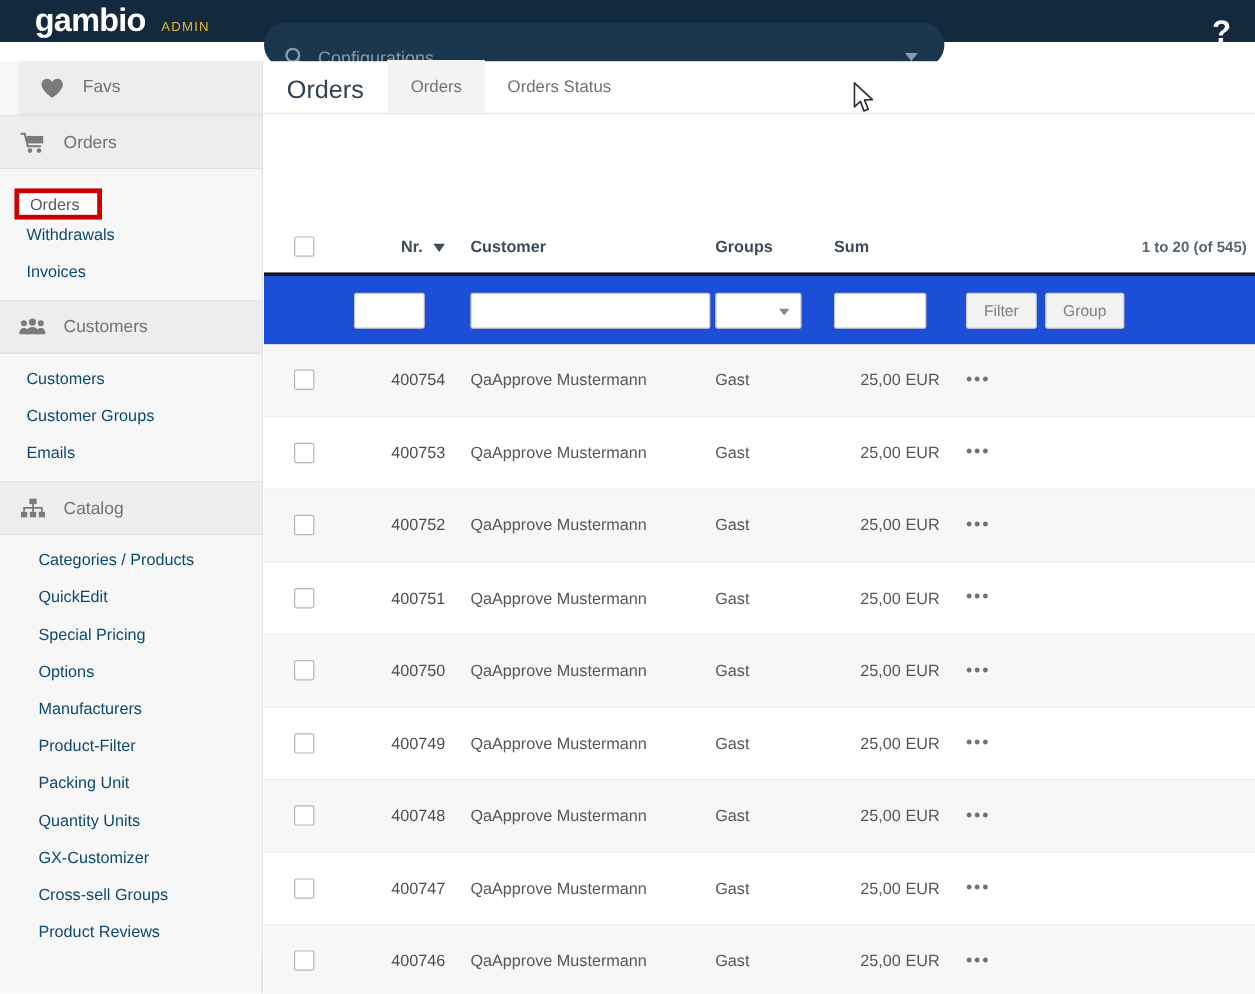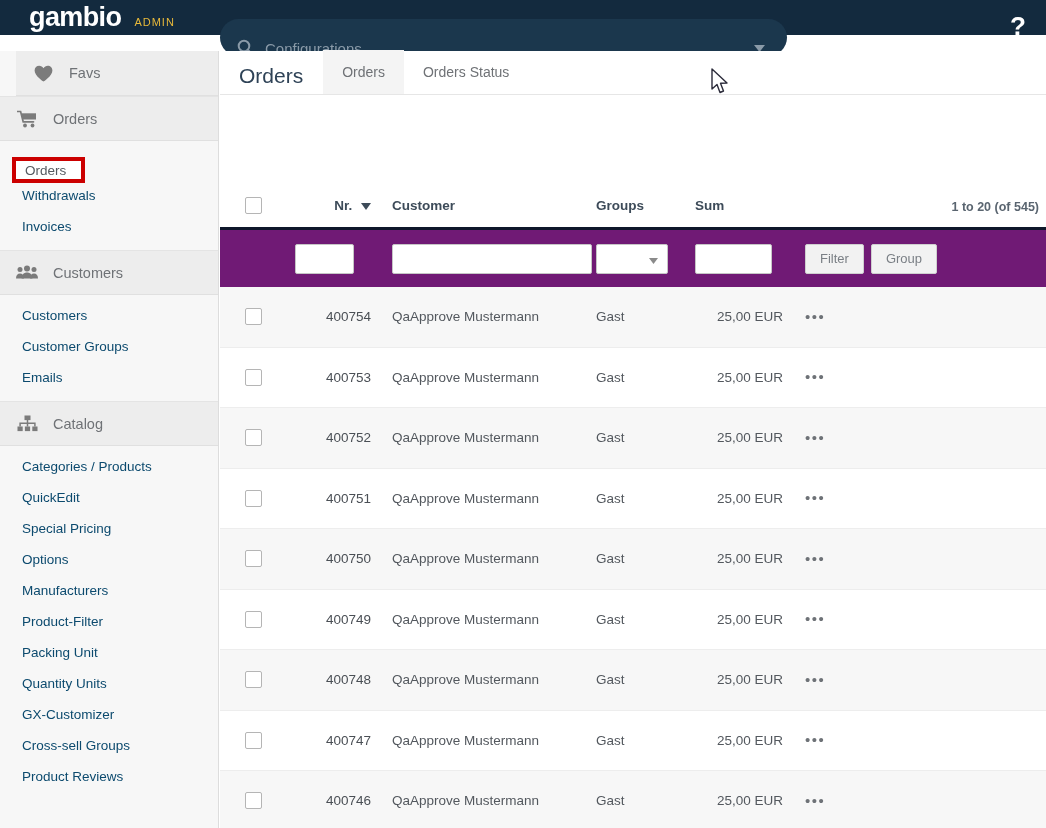--- a/index.html
+++ b/index.html
@@ -70,21 +70,21 @@
     margin-left: 13px; color: #6f7276; font-size: 14.5px;
   }
   .sb-sub {
     height: 31px; display: flex; align-items: center;
     cursor: pointer; background: #f7f7f7;
   }
   .sb-sub .sb-sublabel {
     margin-left: 22px; color: #0c4a6e; font-size: 13.5px;
   }
   .sb-group { background: #f7f7f7; padding: 5px 0 8px 0; }
-  .sb-group.tight { padding-bottom: 4px; }
+  .sb-group.tight { padding-bottom: 4px; padding-left: 10px; }
 
   
   .annot-box {
     position: absolute; left: 12px; top: 157px;
     width: 73px; height: 26px;
     border: 4px solid #cc0000;
     background: #ffffff;
     z-index: 20;
     display: flex; align-items: center;
   }
@@ -136,21 +136,21 @@
   .pg-info { color: #5a6570; font-size: 12.5px; font-weight: bold; }
 
   .cbox {
     width: 17px; height: 17px;
     border: 1px solid #b5b5b5; background: #ffffff;
     border-radius: 2px; cursor: pointer; display: inline-block;
   }
 
   .filter-row {
     display: flex; align-items: center;
-    height: 57px; background: #701a75;
+    height: 57px; background: #1d4ed8;
   }
   .f-input {
     height: 30px; border: 1px solid #c6c6c6; background: #ffffff;
     border-radius: 2px;
   }
   .f-nr   { width: 59px; margin-left: 9px; }
   .f-cust { width: 200px; }
   .f-grp  {
     width: 72px; position: relative;
     display: flex; align-items: center; justify-content: flex-end;

